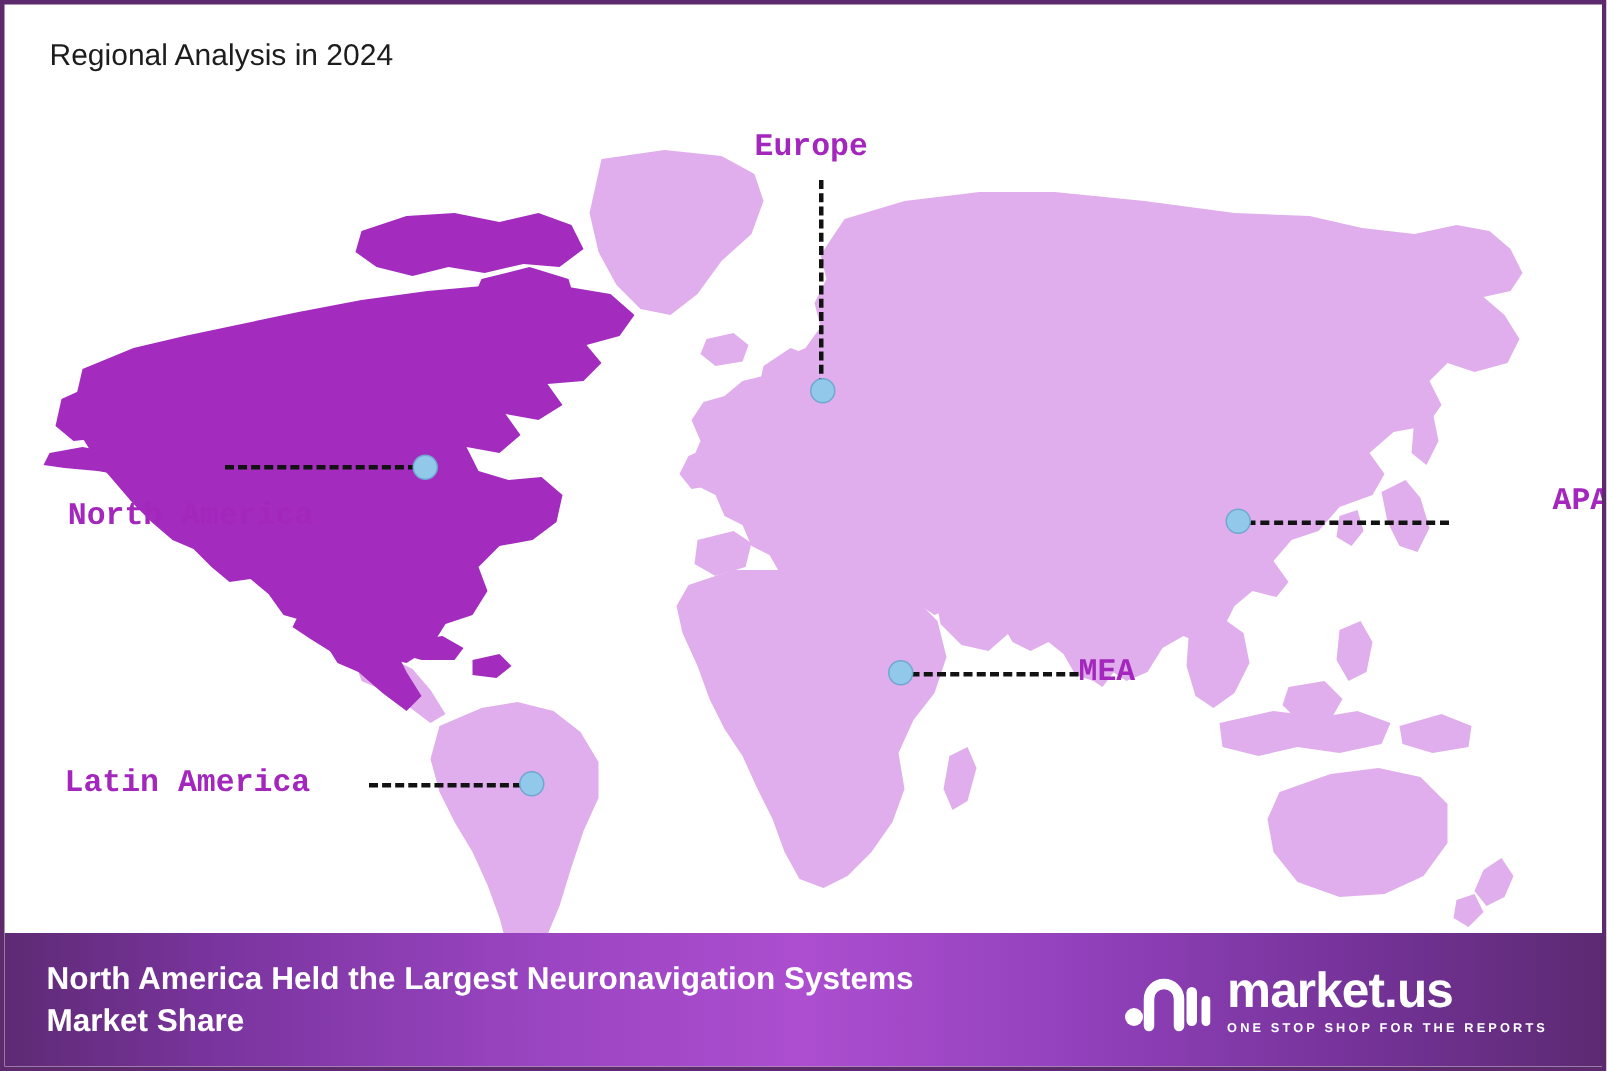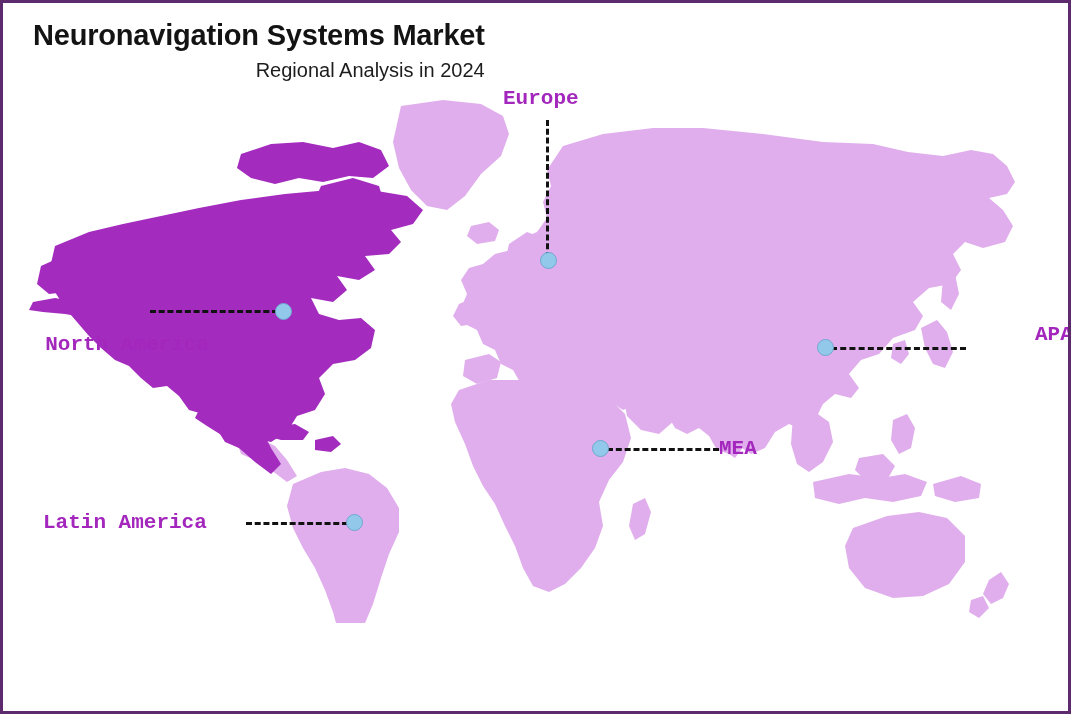--- a/index.html
+++ b/index.html
@@ -109,21 +109,20 @@
     color:#ffffff; font-size:8.5px; font-weight:bold;
     letter-spacing:2.1px; margin-top:4px; white-space:nowrap;
   }
 </style>
 </head>
 <body>
 
 <div id="infographic">
 
   <div id="header">
-    <div id="title">Neuronavigation Systems Market</div>
     <div id="subtitle">Regional Analysis in 2024</div>
   </div>
 
   <div id="map-wrap">
     <svg id="world-map" viewBox="0 0 1065 525" preserveAspectRatio="xMidYMid meet">
 
       <g fill="#E0AEEC">
 
         <path d="M398 8 L440 2 L478 6 L500 18 L506 36 L498 58 L478 76 L462 98 L444 112 L424 108 L408 92 L396 70 L390 44 Z"></path>
 
@@ -236,14 +235,30 @@
       <span>MEA</span>
     </div>
 
     <div class="leader" style="left:243px; top:519px; width:102px;"></div>
     <div class="marker-dot" style="left:343px; top:511px;"></div>
     <div class="region-label" style="left:40px; top:508px;">
       <span>Latin America</span>
     </div>
   </div>
 
+  <div id="banner">
+    <div id="banner-text">North America Held the Largest Neuronavigation Systems Market Share</div>
+
+    <div id="logo">
+      <svg id="logo-mark" width="58" height="44" viewBox="0 0 58 44">
+        <circle cx="7" cy="33" r="6" fill="#ffffff"></circle>
+        <path d="M17 39 L17 21 A10 10 0 0 1 37 21 L37 39" stroke="#ffffff" stroke-width="7" fill="none" stroke-linecap="round"></path>
+        <rect x="42" y="13" width="7" height="26" rx="3.5" fill="#ffffff"></rect>
+        <rect x="52" y="19" width="6" height="20" rx="3" fill="#ffffff"></rect>
+      </svg>
+      <div id="logo-words">
+        <div id="logo-name">market.us</div>
+        <div id="logo-tagline">ONE STOP SHOP FOR THE REPORTS</div>
+      </div>
+    </div>
+  </div>
 
 </div>
 
 </body></html>

